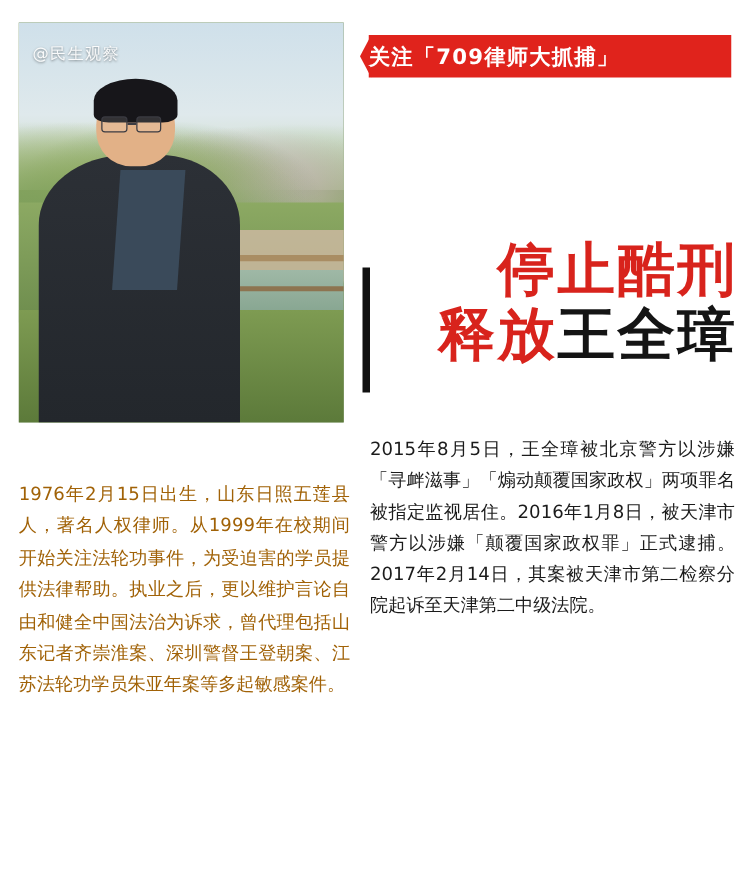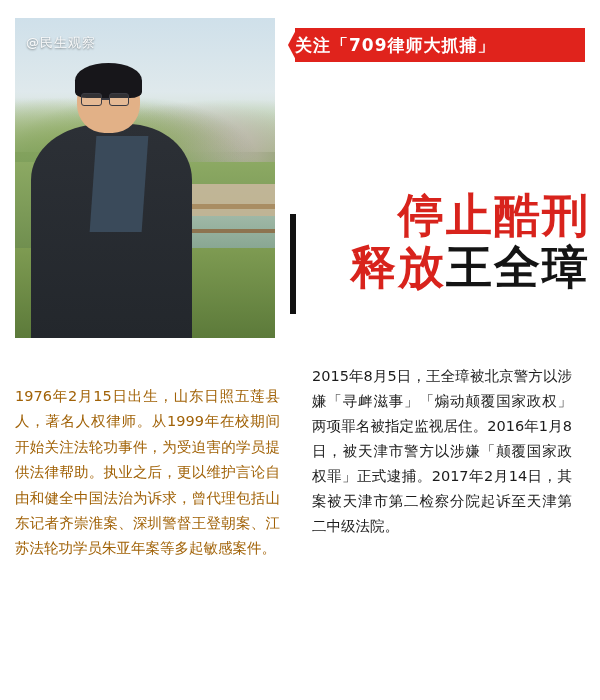--- a/index.html
+++ b/index.html
@@ -176,21 +176,21 @@
     margin-top: 36px;
   }
 
   
   .right-col {
     position: absolute;
     left: 296px; top: 348px;
     width: 292px;
   }
   .right-body p {
-    margin: 16px;
+    margin: 0;
     font-size: 14.5px;
     line-height: 1.72;
     color: #1b1b1b;
     text-align: justify;
   }
 </style>
 </head>
 <body>
 
 <div id="page">

